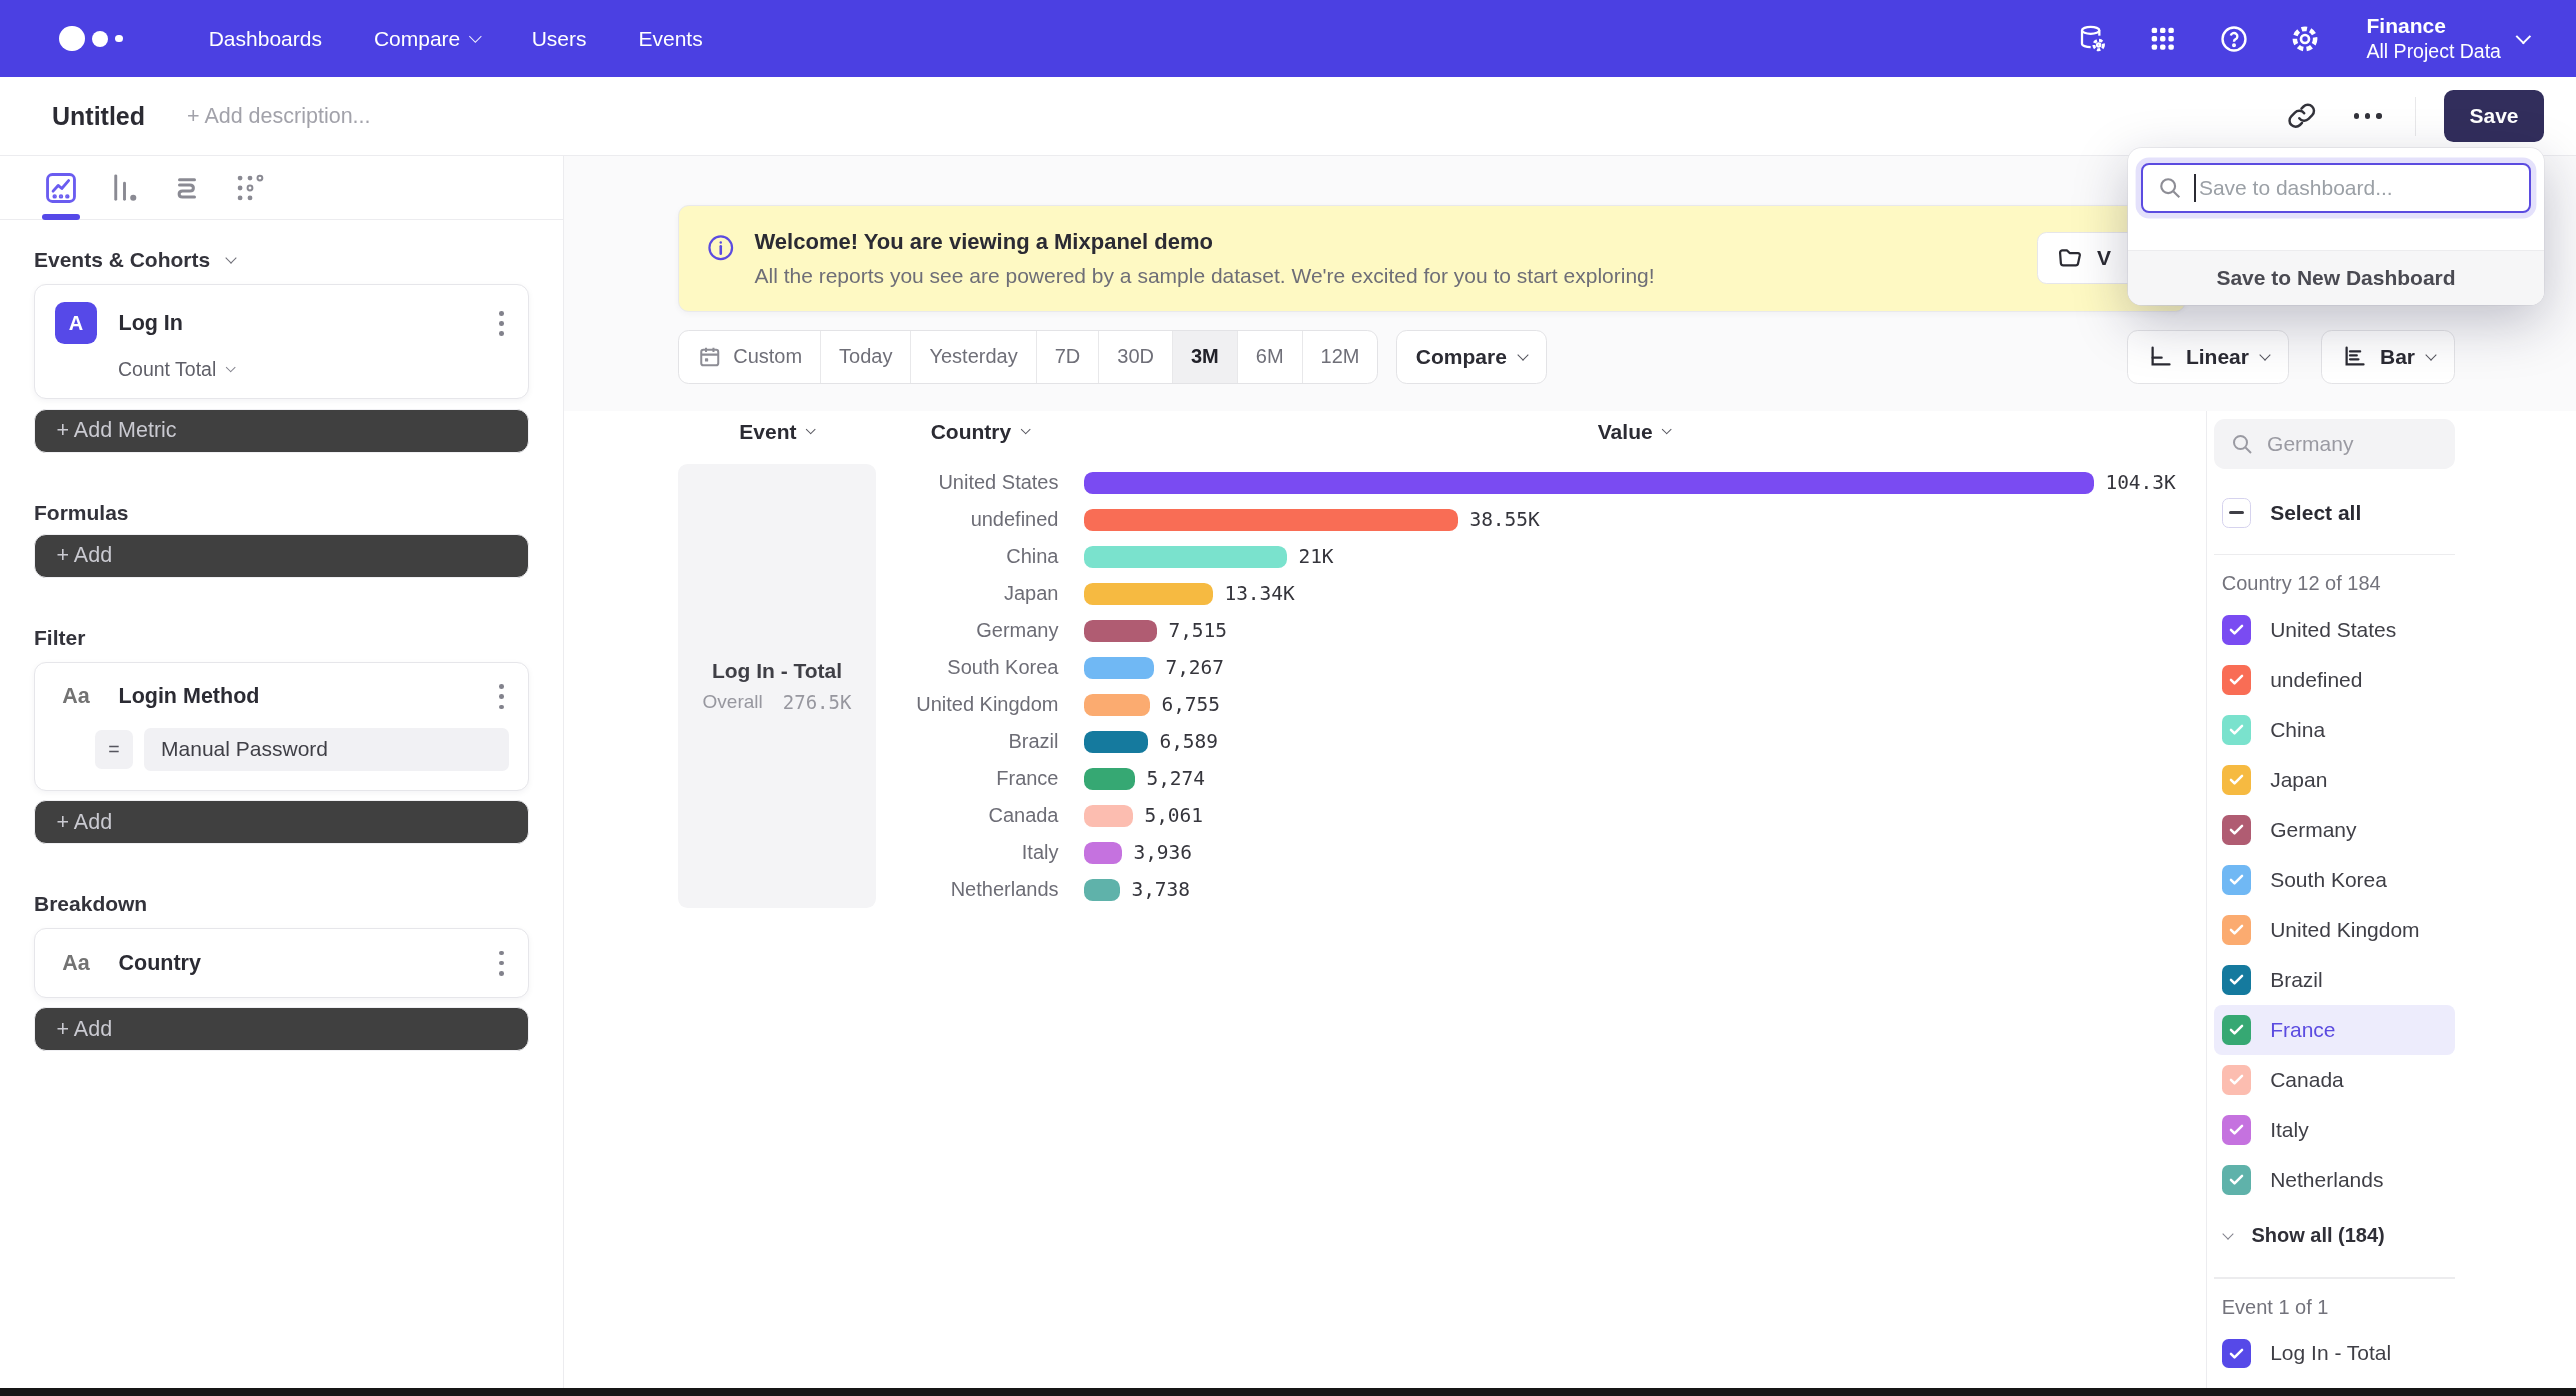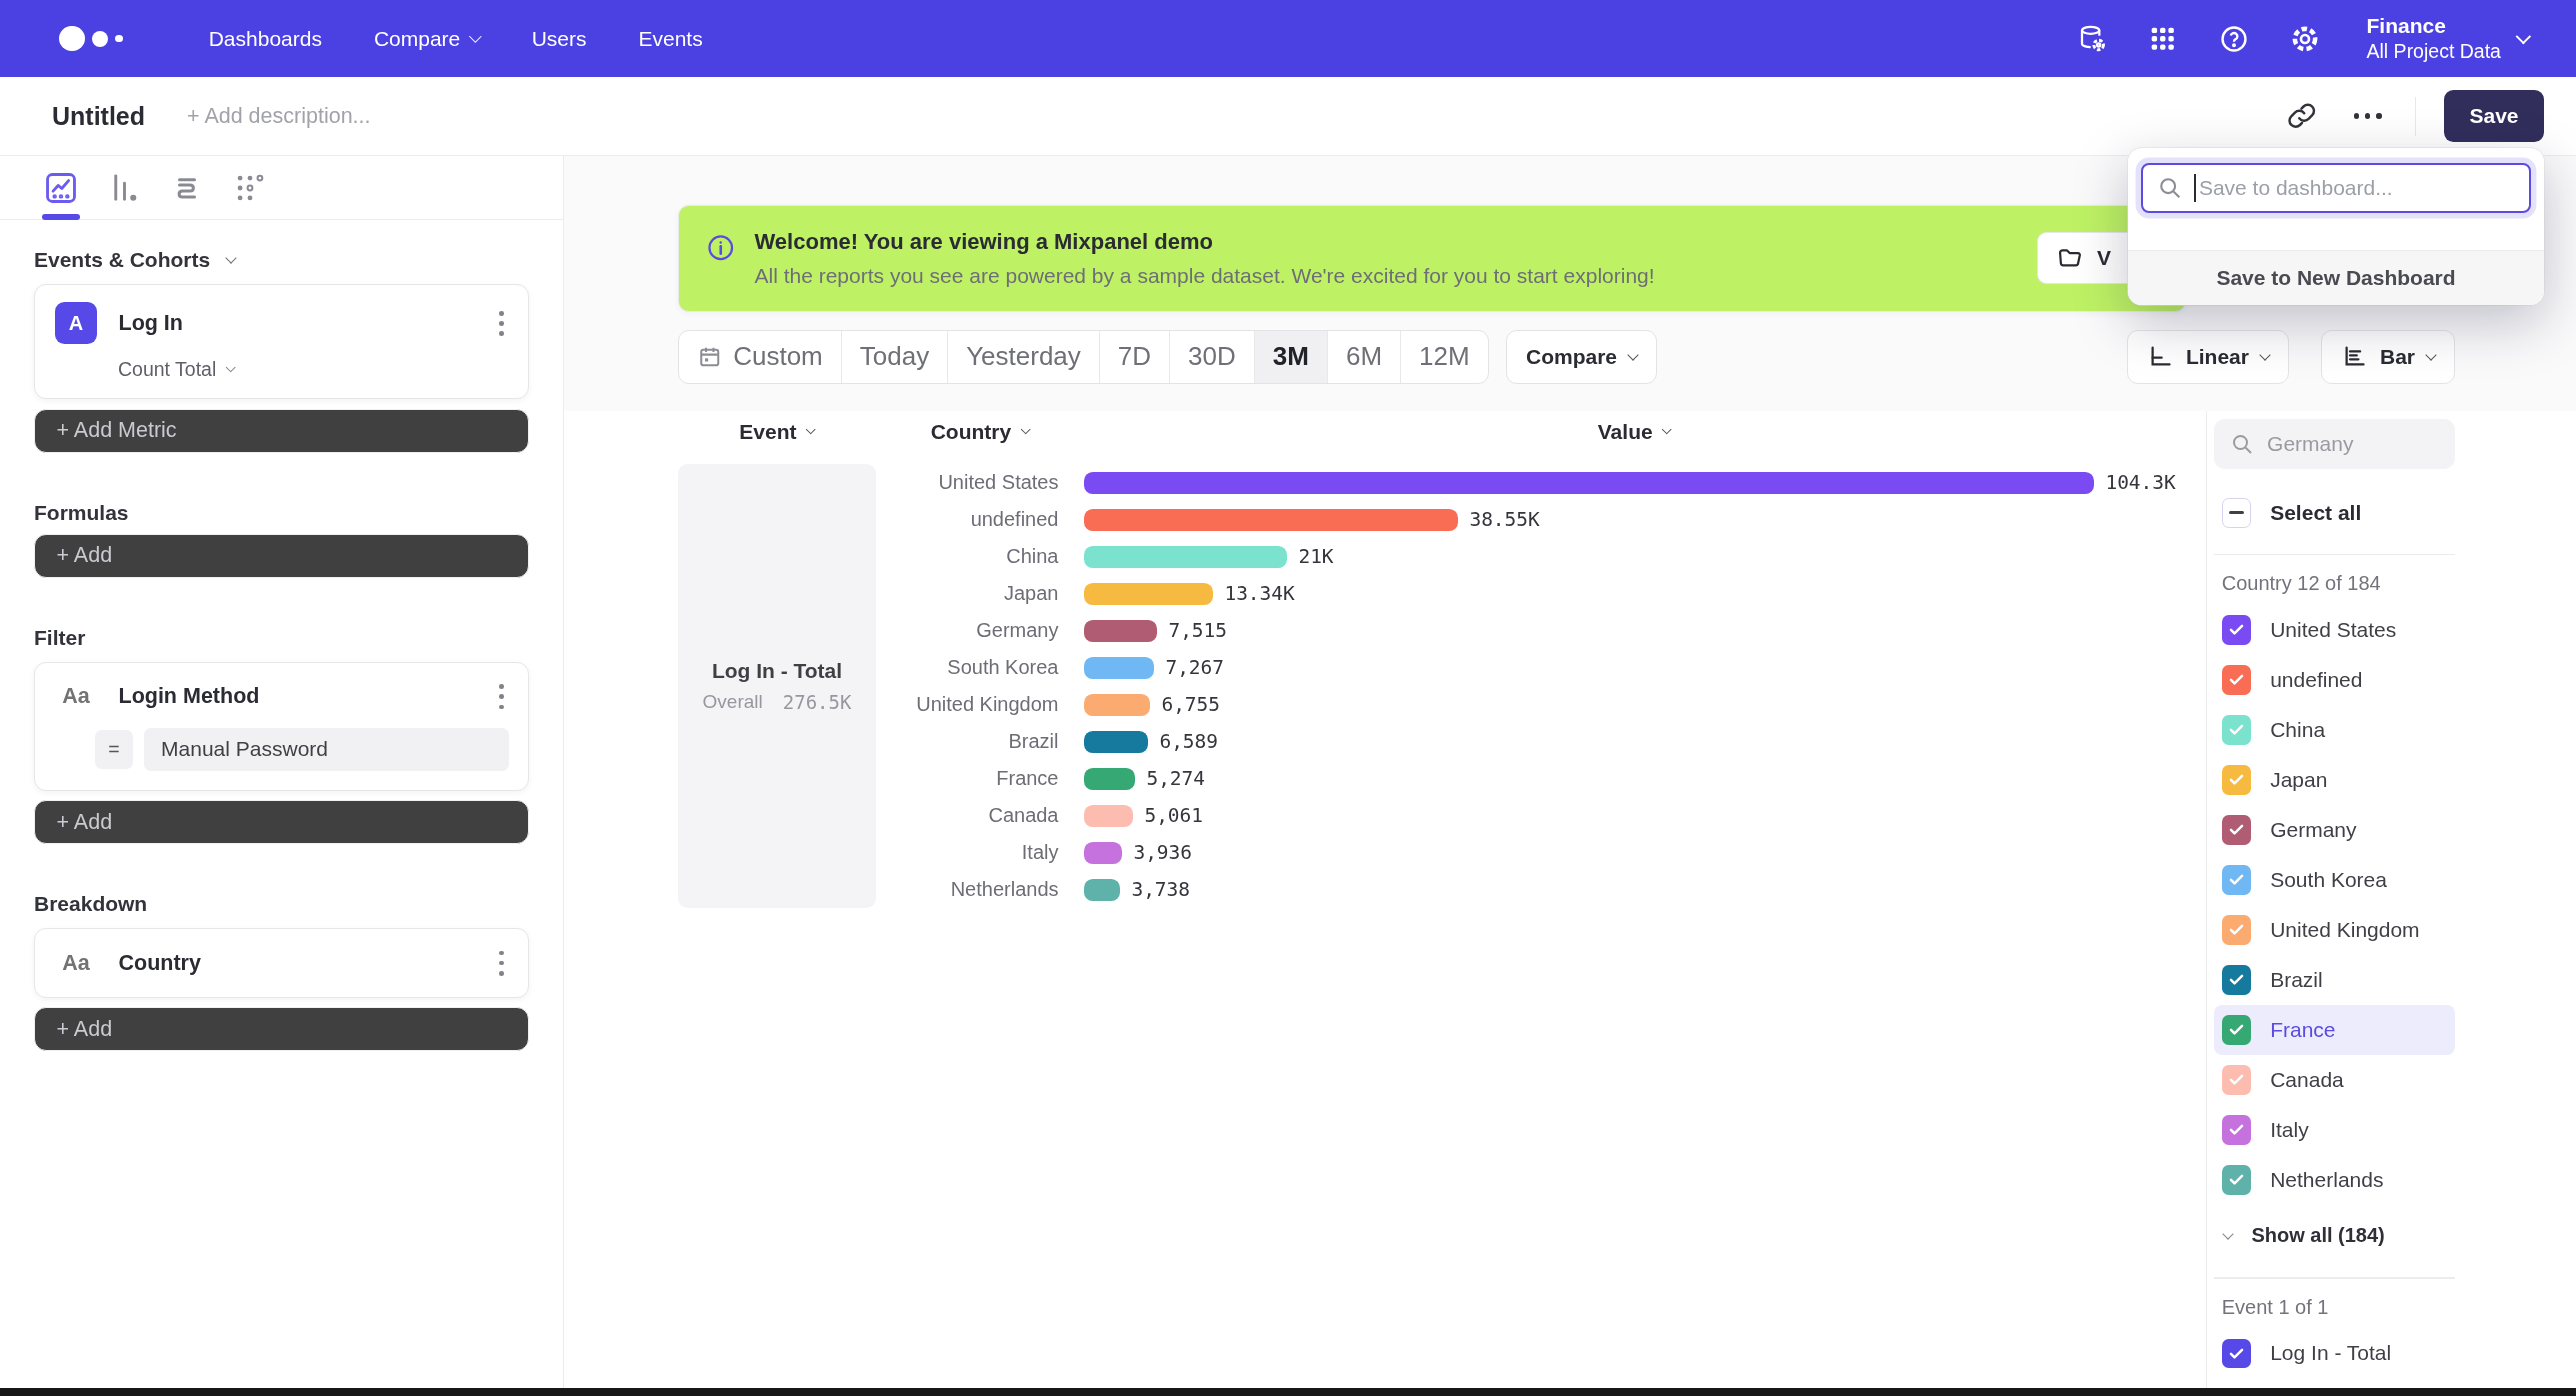--- a/index.html
+++ b/index.html
@@ -64,28 +64,28 @@
   .filter-value-row{display:flex;align-items:center;gap:10.7px;margin:-2.7px 19px 19px 60px;}
   .eq-chip{width:38px;height:39px;background:#f1f1f4;border-radius:6.7px;display:flex;align-items:center;justify-content:center;font-size:19.5px;color:#55555e;flex:none;cursor:pointer;}
   .filter-input{flex:1;height:43px;background:#f1f1f4;border-radius:6.7px;display:flex;align-items:center;padding:0 17.4px;font-size:21px;color:#3f3f46;cursor:pointer;}
   .add-card{border:1.3px solid #f0f0f3;border-radius:12px;height:44px;display:flex;align-items:center;padding:0 21.5px;color:#cacad1;font-size:21.5px;margin-top:9.4px;cursor:pointer;box-shadow:none;background:#404040;}
   .sec-gap{margin-top:48px;}
   .card-mt{margin-top:12px;}
 
   
   .content{flex:1;display:flex;flex-direction:column;min-width:0;}
   .content-top{background:#fafafb;padding:49px 121px 27px 114px;}
-  .banner{position:relative;background:#bef264;border:1.3px solid #e9e9ec;border-radius:10.7px;box-shadow:0 2px 6.7px rgba(25,25,60,.04);max-width:1508px;padding:23px 27px;display:flex;gap:19px;}
+  .banner{position:relative;background:#fef9c3;border:1.3px solid #e9e9ec;border-radius:10.7px;box-shadow:0 2px 6.7px rgba(25,25,60,.04);max-width:1508px;padding:23px 27px;display:flex;gap:19px;}
   .banner-icon{margin-top:4px;flex:none;}
   .banner-t1{font-size:22px;font-weight:700;color:#2b2b33;}
   .banner-t2{font-size:21px;color:#6e6e77;margin-top:9.4px;}
   .banner-btn{position:absolute;right:6.7px;top:25.5px;height:52px;width:141px;border:1.3px solid #e6e6ea;border-radius:9.4px;background:#fff;display:flex;align-items:center;gap:13.4px;padding:0 17.4px;font-size:21px;font-weight:600;color:#2b2b33;overflow:hidden;cursor:pointer;}
   .controls{display:flex;align-items:center;margin-top:17.4px;}
   .seg-group{display:flex;border:1.3px solid #e3e3e6;border-radius:10.7px;overflow:hidden;background:#fff;height:54px;}
-  .seg{display:flex;align-items:center;gap:10.7px;padding:0 18px;font-size:26px;color:#6f6f78;border-left:1.3px solid #e8e8ea;cursor:pointer;white-space:nowrap;}
+  .seg{display:flex;align-items:center;gap:10.7px;padding:0 18px;font-size:20px;color:#6f6f78;border-left:1.3px solid #e8e8ea;cursor:pointer;white-space:nowrap;}
   .seg:first-child{border-left:none;}
   .seg.sel{background:#f0f0f2;color:#22222a;font-weight:700;}
   .btn{display:flex;align-items:center;gap:12px;border:1.3px solid #e3e3e6;border-radius:10.7px;background:#fff;height:54px;padding:0 19px;font-size:21px;font-weight:600;color:#2b2b33;cursor:pointer;}
   .btn .chev{width:8px;height:8px;border-width:1.7px;color:#55555e;}
   .compare{margin-left:17.4px;}
   .controls-right{margin-left:auto;display:flex;gap:32px;}
 
   .content-body{flex:1;display:flex;min-height:0;}
   .chart-area{width:1642px;flex:none;padding:5.4px 21.5px 0 114px;background:#fff;}
   .chart-headers{display:flex;align-items:center;height:32px;font-size:21px;font-weight:700;color:#2b2b33;}

